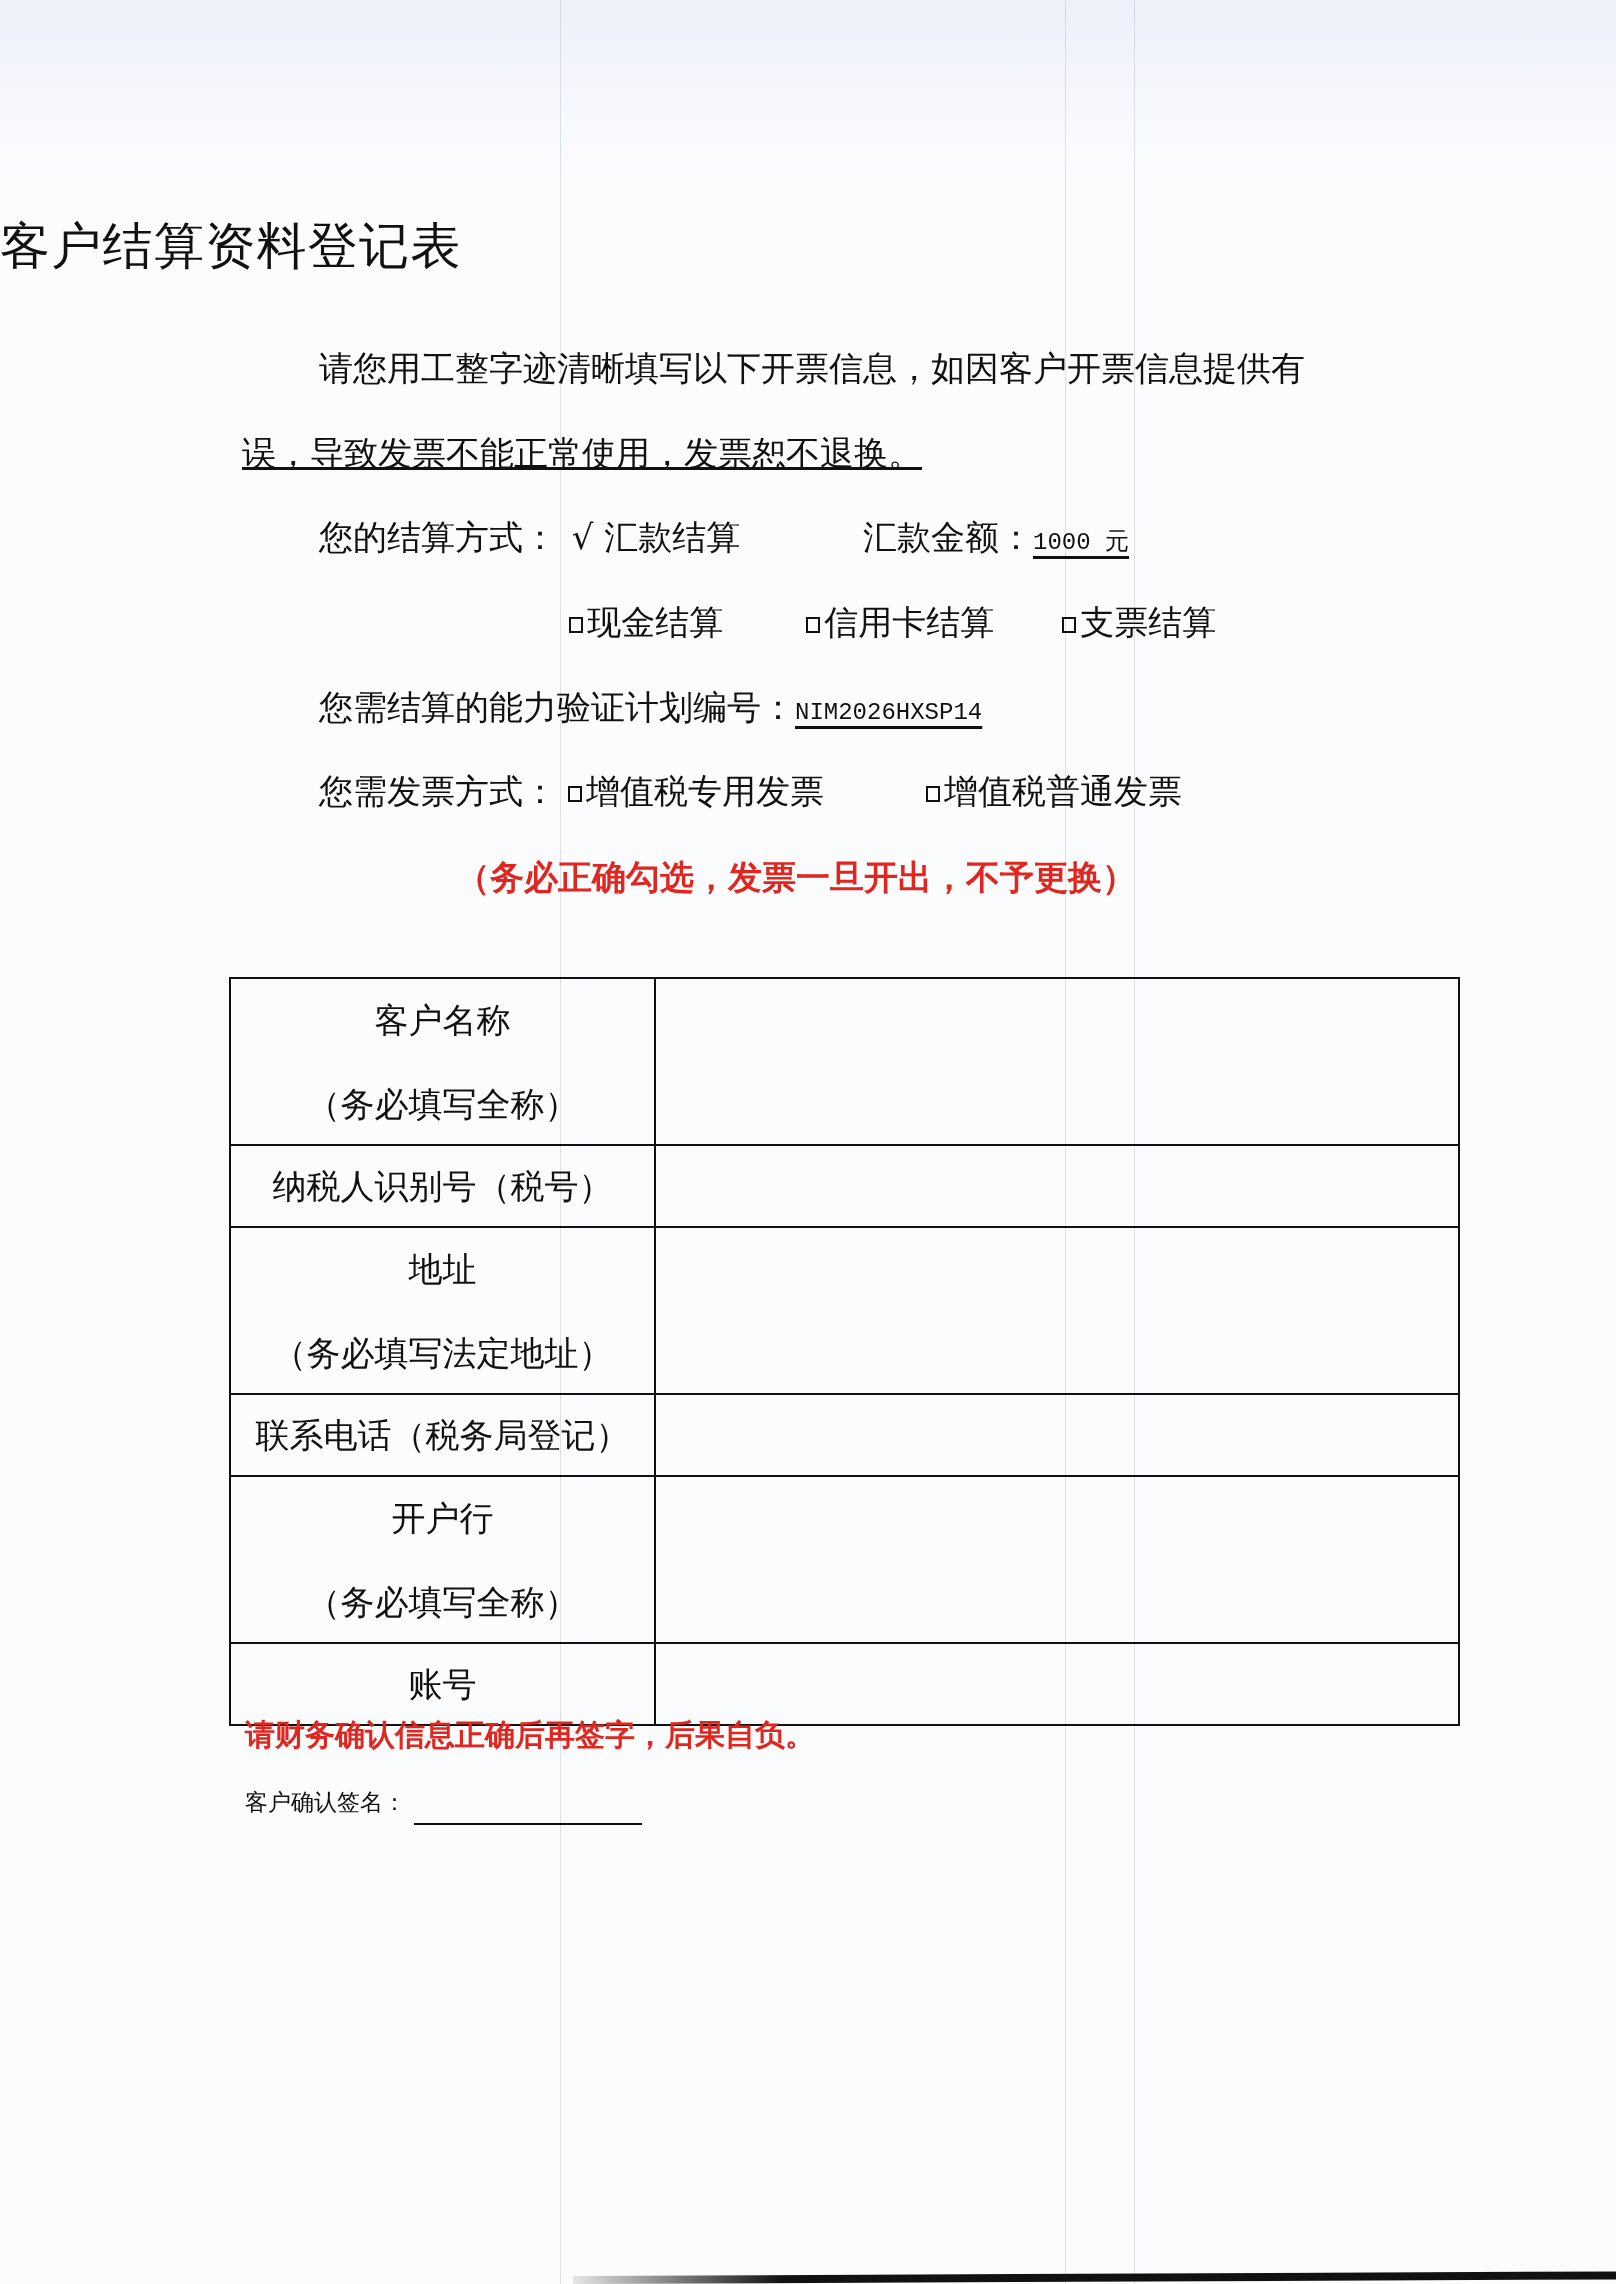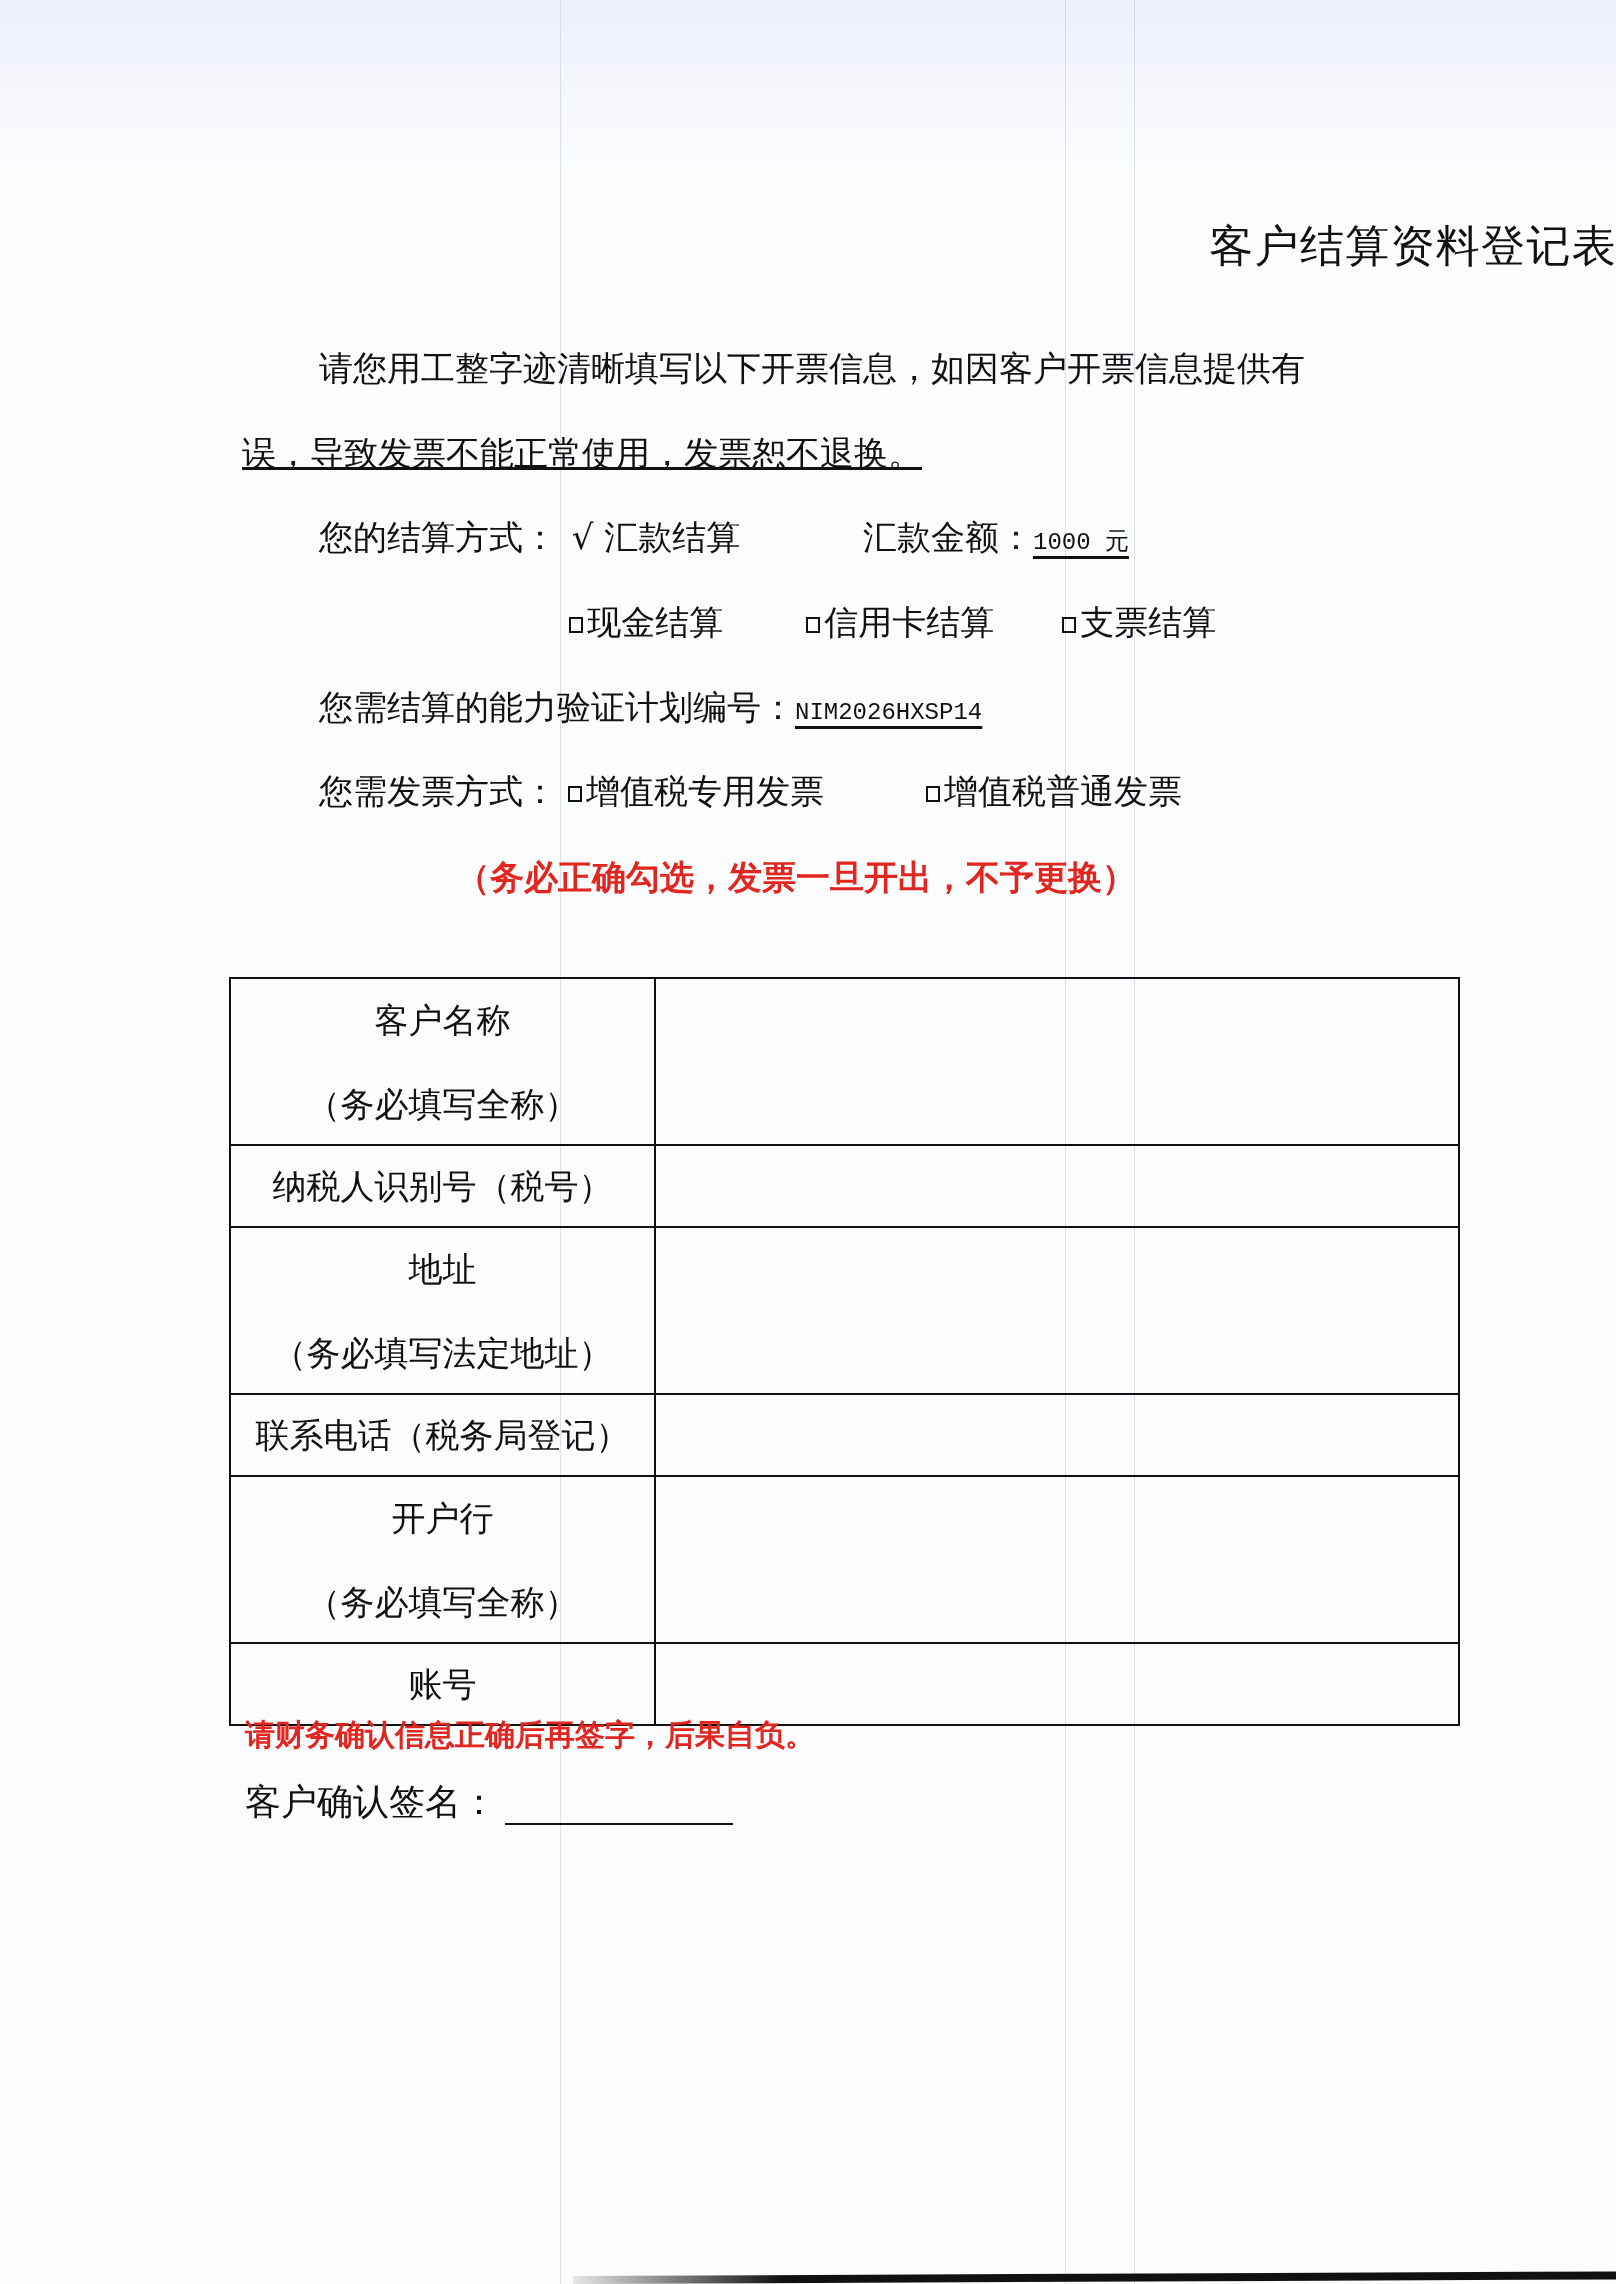--- a/index.html
+++ b/index.html
@@ -39,22 +39,22 @@
       height: 7.8px;
       background: linear-gradient(to right, rgba(40,40,40,0.1), #111 20%, #111);
       transform: skewY(-0.25deg);
       transform-origin: left bottom;
     }
 
     .title {
       position: absolute;
       left: 0; right: 0;
       top: 207px;
-      text-align: right;
-      font-size: 44px;
+      text-align: left;
+      font-size: 50px;
       letter-spacing: 1.3px;
       line-height: 78px;
     }
     .line {
       position: absolute;
       font-size: 34px;
       line-height: 46px;
       white-space: nowrap;
     }
     .u {
@@ -112,21 +112,21 @@
       position: absolute;
       left: 245px;
       top: 1712px;
       font-size: 30px;
       line-height: 46px;
     }
     .signature {
       position: absolute;
       left: 245px;
       top: 1779px;
-      font-size: 36px;
+      font-size: 23px;
       line-height: 46px;
       white-space: nowrap;
     }
     .sig-line {
       display: inline-block;
       width: 228px;
       height: 35px;
       border-bottom: 2.6px solid #111;
       margin-left: 7.8px;
       vertical-align: bottom;

